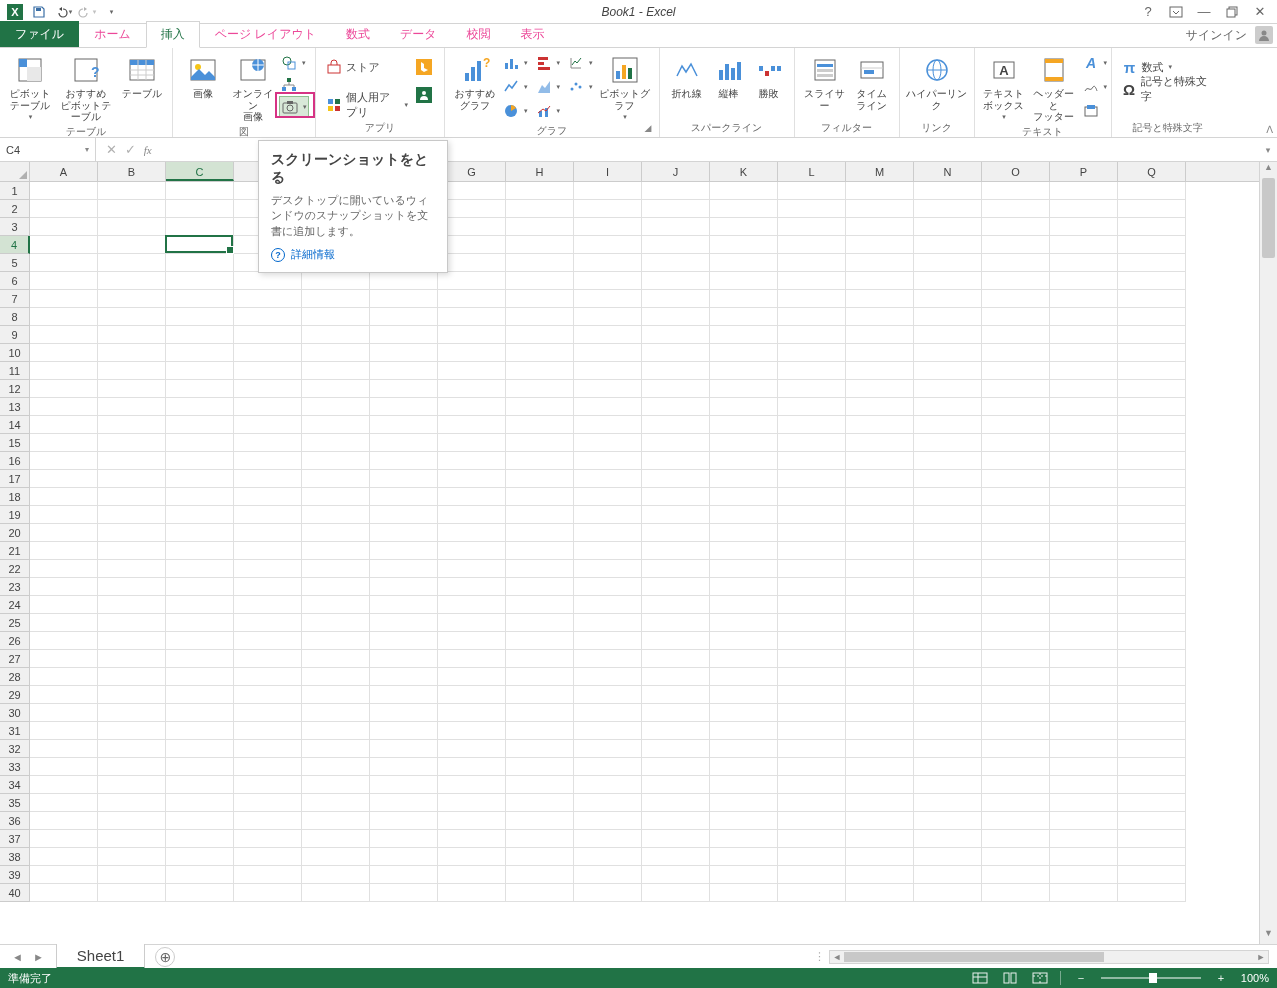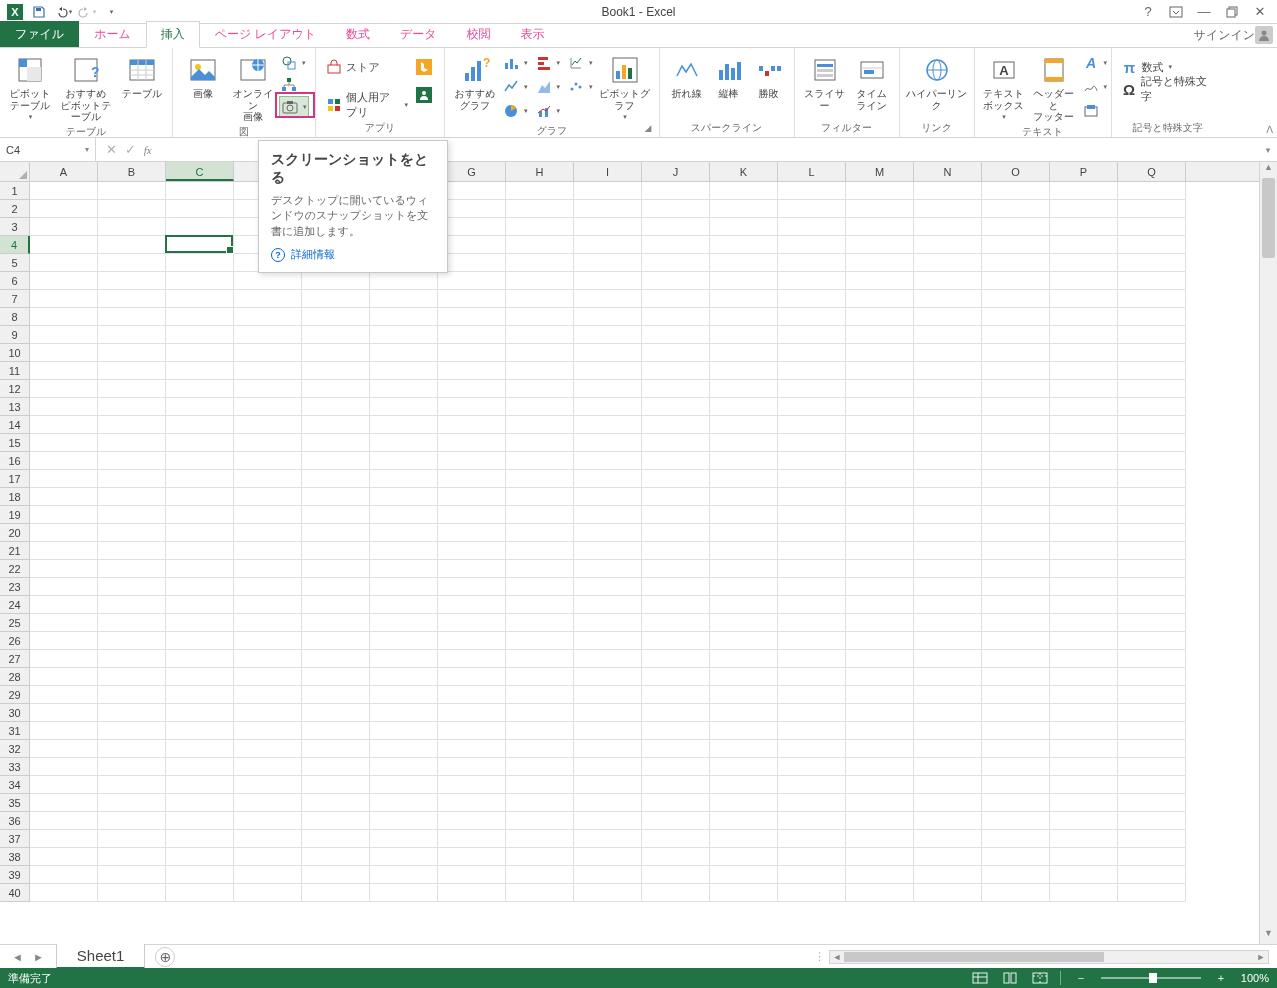--- a/index.html
+++ b/index.html
@@ -1,29 +1,29 @@
 <!DOCTYPE html>
 <html><head>
 <meta charset="utf-8">
 <style>
 * { box-sizing: border-box; margin: 0; padding: 0; font-family: "Yu Gothic UI", "Meiryo", sans-serif; }
 body { width: 1277px; height: 988px; background: #fff; overflow: hidden; font-size: 11px; color: #444; position: relative; }
 
 .titlebar { height: 24px; background: #fff; display: flex; align-items: center; border-bottom: 1px solid #d4d4d4; position: relative; }
 .qa-toolbar { display: flex; align-items: center; gap: 2px; padding: 0 4px; }
 .qa-btn { width: 22px; height: 20px; display: flex; align-items: center; justify-content: center; cursor: pointer; color: #444; }
-.title-center { position: absolute; left: 50%; transform: translateX(-50%); font-size: 12px; color: #444; }
+.title-center { position: absolute; left: 50%; transform: translateX(-50%); font-size: 12px; color: #444; font-style: italic; }
 .win-controls { margin-left: auto; display: flex; align-items: center; gap: 10px; padding-right: 8px; }
 .win-btn { width: 18px; height: 18px; display: flex; align-items: center; justify-content: center; cursor: pointer; color: #666; font-size: 13px; }
 
 .tabbar { height: 24px; background: #fff; display: flex; align-items: flex-end; padding-left: 0; border-bottom: 1px solid #d4d4d4; position: relative; }
 .tab { padding: 4px 14px; font-size: 12px; cursor: pointer; color: #ec4899; border: 1px solid transparent; border-bottom: none; }
 .tab.file { background: #217346; color: #fff; padding: 4px 14px; }
 .tab.active { border-color: #d4d4d4; border-bottom: 1px solid #fff; margin-bottom: -1px; background: #fff; color: #217346; }
-.signin { position: absolute; right: 4px; top: 2px; display: flex; align-items: center; gap: 0; font-size: 12px; color: #666; }
+.signin { position: absolute; right: 4px; top: 2px; display: flex; align-items: center; gap: 8px; font-size: 12px; color: #666; }
 .avatar { width: 18px; height: 18px; background: #ccc; border-radius: 2px; display: flex; align-items: center; justify-content: center; }
 
 .ribbon { height: 90px; background: #fff; border-bottom: 1px solid #d4d4d4; display: flex; position: relative; }
 .ribbon-group { border-right: 1px solid #e0e0e0; padding: 4px 6px 2px; display: flex; flex-direction: column; position: relative; }
 .ribbon-group-label { font-size: 10px; color: #666; text-align: center; margin-top: auto; padding-top: 2px; }
 .ribbon-row { display: flex; align-items: flex-start; gap: 2px; flex: 1; }
 .rb-big { display: flex; flex-direction: column; align-items: center; width: 48px; cursor: pointer; text-align: center; font-size: 10px; padding-top: 2px; gap: 2px; }
 .rb-big .icon { width: 32px; height: 32px; display: flex; align-items: center; justify-content: center; font-size: 22px; }
 .rb-big .lbl { line-height: 1.15; }
 .rb-small { display: flex; align-items: center; gap: 4px; cursor: pointer; font-size: 11px; padding: 2px 4px; height: 22px; }

